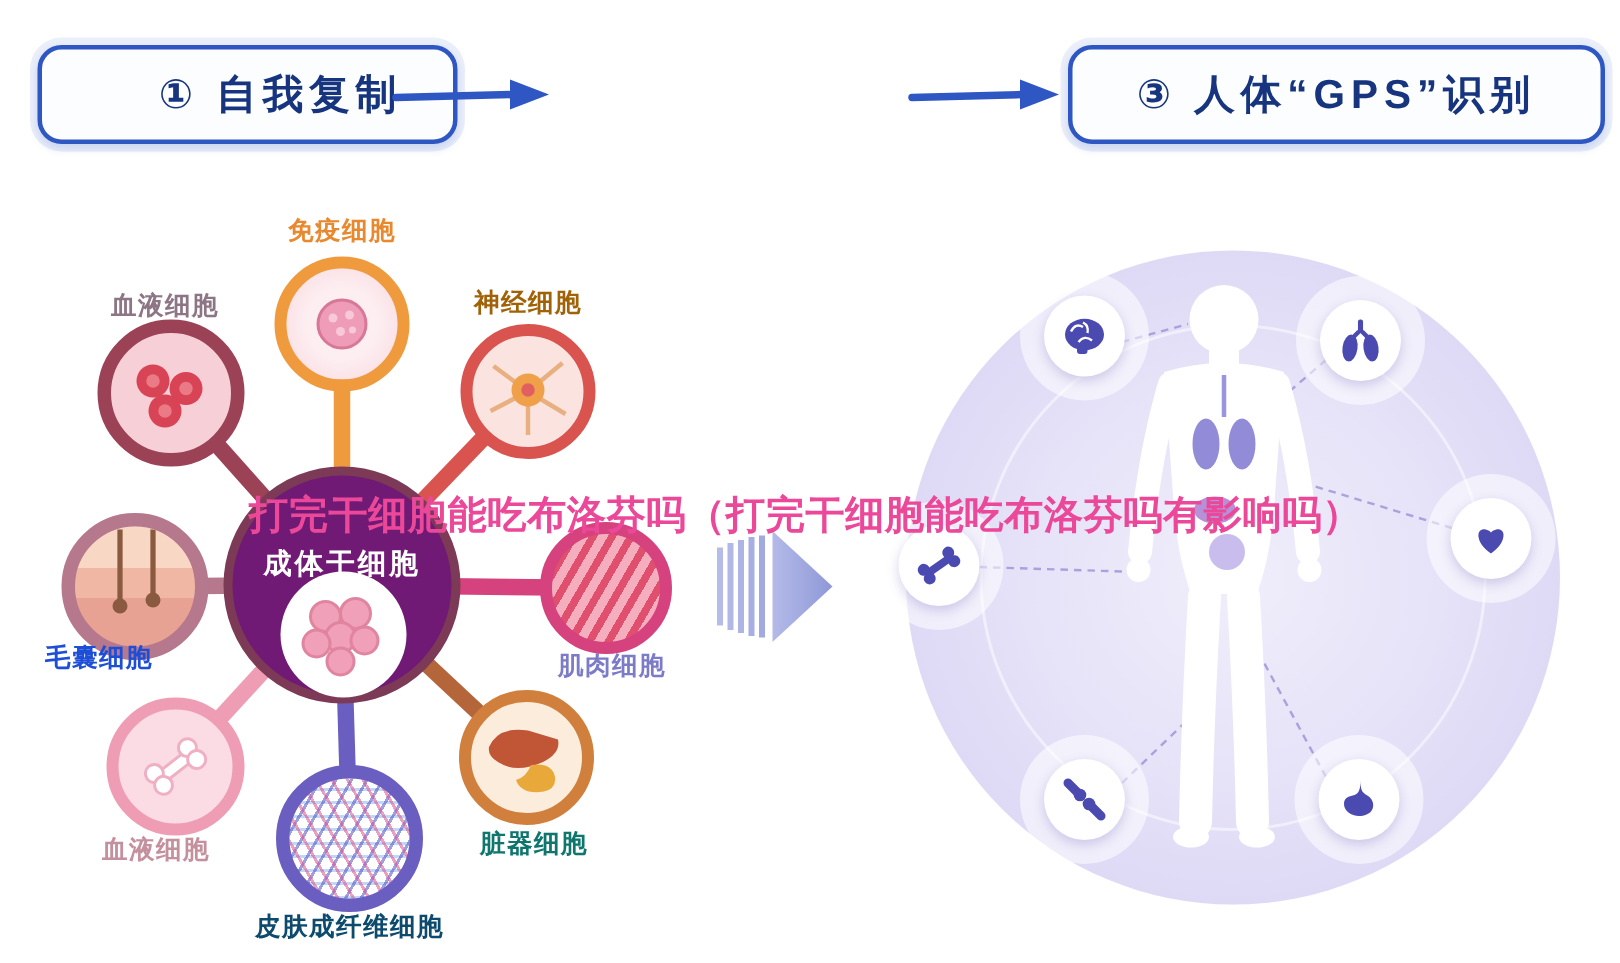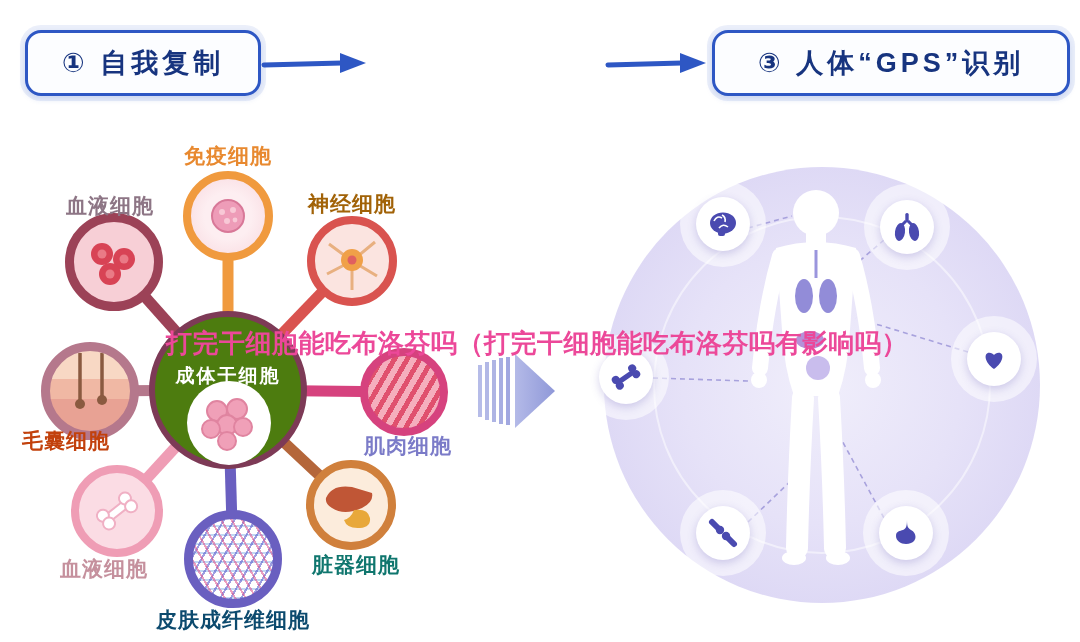--- a/index.html
+++ b/index.html
@@ -8,21 +8,21 @@
     font-family:"Liberation Sans","DejaVu Sans",sans-serif;
   }
   
   .step-btn{
     position:absolute;top:30px;height:60px;
     border:3px solid #2e57c4;border-radius:16px;background:#fcfdff;
     box-shadow:0 0 0 5px rgba(110,140,220,0.14),0 3px 6px rgba(46,87,196,0.18);
     display:flex;align-items:center;justify-content:center;
     font-size:27px;font-weight:bold;color:#17347f;letter-spacing:4px;white-space:nowrap;
   }
-  #step1{left:25px;width:230px;}
+  #step1{left:25px;width:230px;padding-left:44px;}
   #step2{left:373px;width:228px;}
   #step3{left:712px;width:352px;text-align:center;}
   .step-arrow{position:absolute;top:46px;}
   #arrow1{left:258px;}
   #arrow2{left:602px;}
   
   .connectors{position:absolute;left:0;top:0;pointer-events:none;}
   .cell{position:absolute;border-radius:50%;box-sizing:border-box;overflow:hidden;background:#fde9ee;}
   .cell svg{display:block;width:100%;height:100%;}
   #cell-immune{left:183px;top:171px;width:90px;height:90px;border:8px solid #f09a3e;background:radial-gradient(circle,#fdeef1 45%,#f8d8de 100%);}
@@ -34,31 +34,31 @@
     background:linear-gradient(180deg,#f8d8c4 0 35%,#f0b8a4 35% 60%,#e8a294 60% 100%);}
   #cell-bone  {left:71px; top:465px;width:92px;height:92px;border:8px solid #ef9db5;background:#fbdce4;}
   #cell-organ {left:306px;top:460px;width:90px;height:90px;border:8px solid #d0803c;background:#fcecdc;}
   #cell-skin  {left:184px;top:510px;width:98px;height:98px;border:9px solid #6a5fc0;
     background:
       repeating-linear-gradient(60deg,rgba(220,80,140,0.55) 0 2px,transparent 2px 9px),
       repeating-linear-gradient(-60deg,rgba(80,80,200,0.55) 0 2px,transparent 2px 9px),
       repeating-linear-gradient(0deg,rgba(80,140,220,0.35) 0 2px,transparent 2px 9px),#fff;}
   .center-cell{
     position:absolute;left:149px;top:311px;width:158px;height:158px;border-radius:50%;
-    background:#4d7c0f;border:6px solid #7d3a56;box-sizing:border-box;
+    background:#701a75;border:6px solid #7d3a56;box-sizing:border-box;
   }
   .center-label{position:absolute;left:0;top:46px;width:100%;text-align:center;
     color:#ffffff;font-size:19px;font-weight:bold;letter-spacing:2px;}
   .center-inner{position:absolute;left:32px;top:64px;width:84px;height:84px;border-radius:50%;background:#ffffff;overflow:hidden;}
-  .cell-label{position:absolute;font-weight:bold;font-size:21px;letter-spacing:1px;white-space:nowrap;transform:translateX(-50%);}
+  .cell-label{position:absolute;font-weight:bold;font-size:17px;letter-spacing:1px;white-space:nowrap;transform:translateX(-50%);}
   #lbl-immune{left:228px;top:142px;color:#e8892f;}
   #lbl-nerve {left:352px;top:190px;color:#a16207;}
   #lbl-blood {left:110px;top:192px;color:#8d7585;}
   #lbl-muscle{left:408px;top:432px;color:#7b7bc8;}
-  #lbl-hair  {left:66px; top:427px;color:#c2410c;}
+  #lbl-hair  {left:66px; top:427px;color:#1d4ed8;}
   #lbl-bone  {left:104px;top:555px;color:#c5909d;}
   #lbl-organ {left:356px;top:551px;color:#0f766e;}
   #lbl-skin  {left:233px;top:606px;color:#0c4a6e;}
   
   .mid-arrow{position:absolute;left:477px;top:352px;}
   
   .body-circle{
     position:absolute;left:604px;top:167px;width:436px;height:436px;border-radius:50%;
     background:radial-gradient(circle,#f0eefb 0%,#e6e2f8 45%,#d5cff2 100%);
   }

